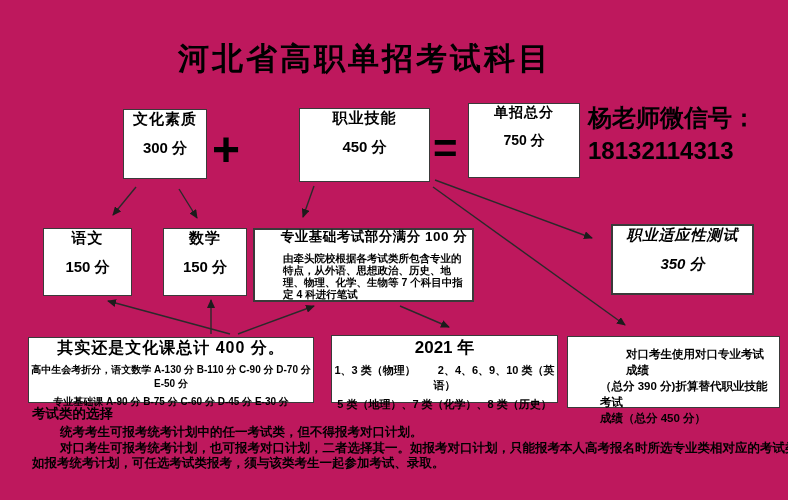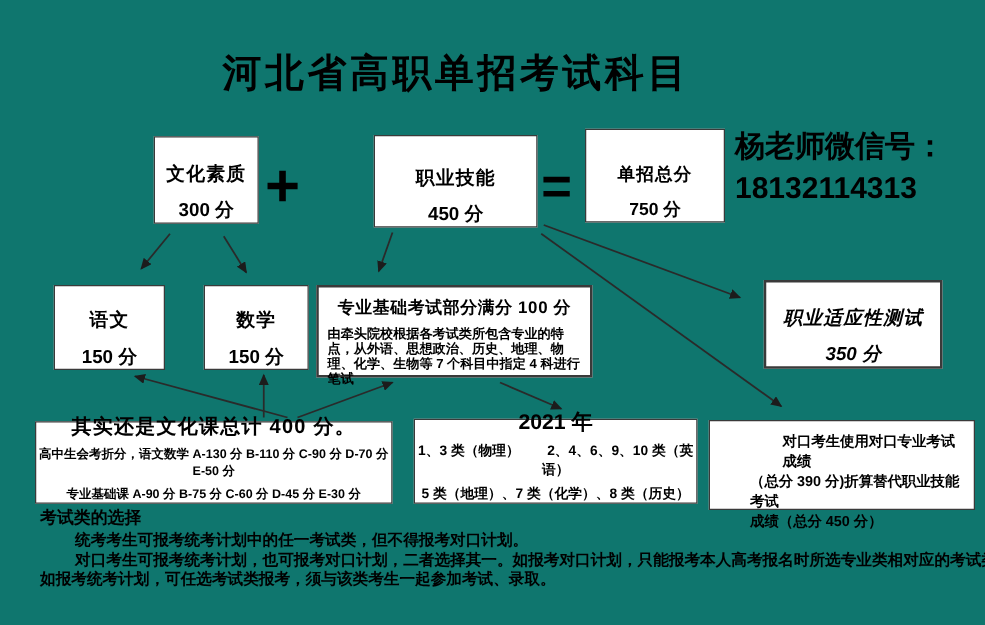--- a/index.html
+++ b/index.html
@@ -1,31 +1,31 @@
 <!DOCTYPE html>
 <html><head>
 <meta charset="utf-8">
 <style>
   html,body{margin:0;padding:0;background:#ffffff;}
   body{font-family:"Liberation Sans",sans-serif;color:#000;}
-  .canvas{position:relative;width:788px;height:500px;background:#0f766e;overflow:hidden;}
+  .canvas{position:relative;width:788px;height:500px;background:#be185d;overflow:hidden;}
   .arrows{position:absolute;left:0;top:0;width:788px;height:500px;pointer-events:none;}
   .box{position:absolute;border:2px solid #3a3a3a;background:#fff;box-sizing:border-box;
-       display:flex;flex-direction:column;align-items:center;justify-content:flex-end;
+       display:flex;flex-direction:column;align-items:center;justify-content:flex-start;
        text-align:center;font-weight:bold;}
   .box .bname{font-size:15px;letter-spacing:1px;}
   .box .bscore{font-size:15px;margin-top:10px;}
   .title{position:absolute;left:0;top:38px;width:730px;text-align:center;
          font-size:31px;font-weight:bold;letter-spacing:3px;}
   .op{position:absolute;font-weight:bold;line-height:1;}
   .plus{left:212px;top:126px;font-size:48px;}
   .equals{left:433px;top:128px;font-size:42px;}
   .contact{position:absolute;left:588px;top:101px;font-size:24px;font-weight:bold;line-height:33px;}
   
-  .pro{justify-content:space-between;padding-top:7px;}
+  .pro{justify-content:flex-end;padding-top:7px;padding-left:21px;}
   .pro .ptitle{font-size:13.5px;letter-spacing:0.5px;}
   .pro .pbody{font-size:10.5px;line-height:12px;margin-top:6px;padding:0 7px;text-align:left;}
   
   .ct .ctitle{font-size:16px;letter-spacing:1px;}
   .ct .cline{font-size:10px;margin-top:4px;}
   
   .y21 .ytitle{font-size:17px;}
   .y21 .yline{font-size:11px;margin-top:4px;}
   
   .dk{align-items:flex-start;justify-content:flex-start;padding:9px 8px 0 8px;text-align:left;}

